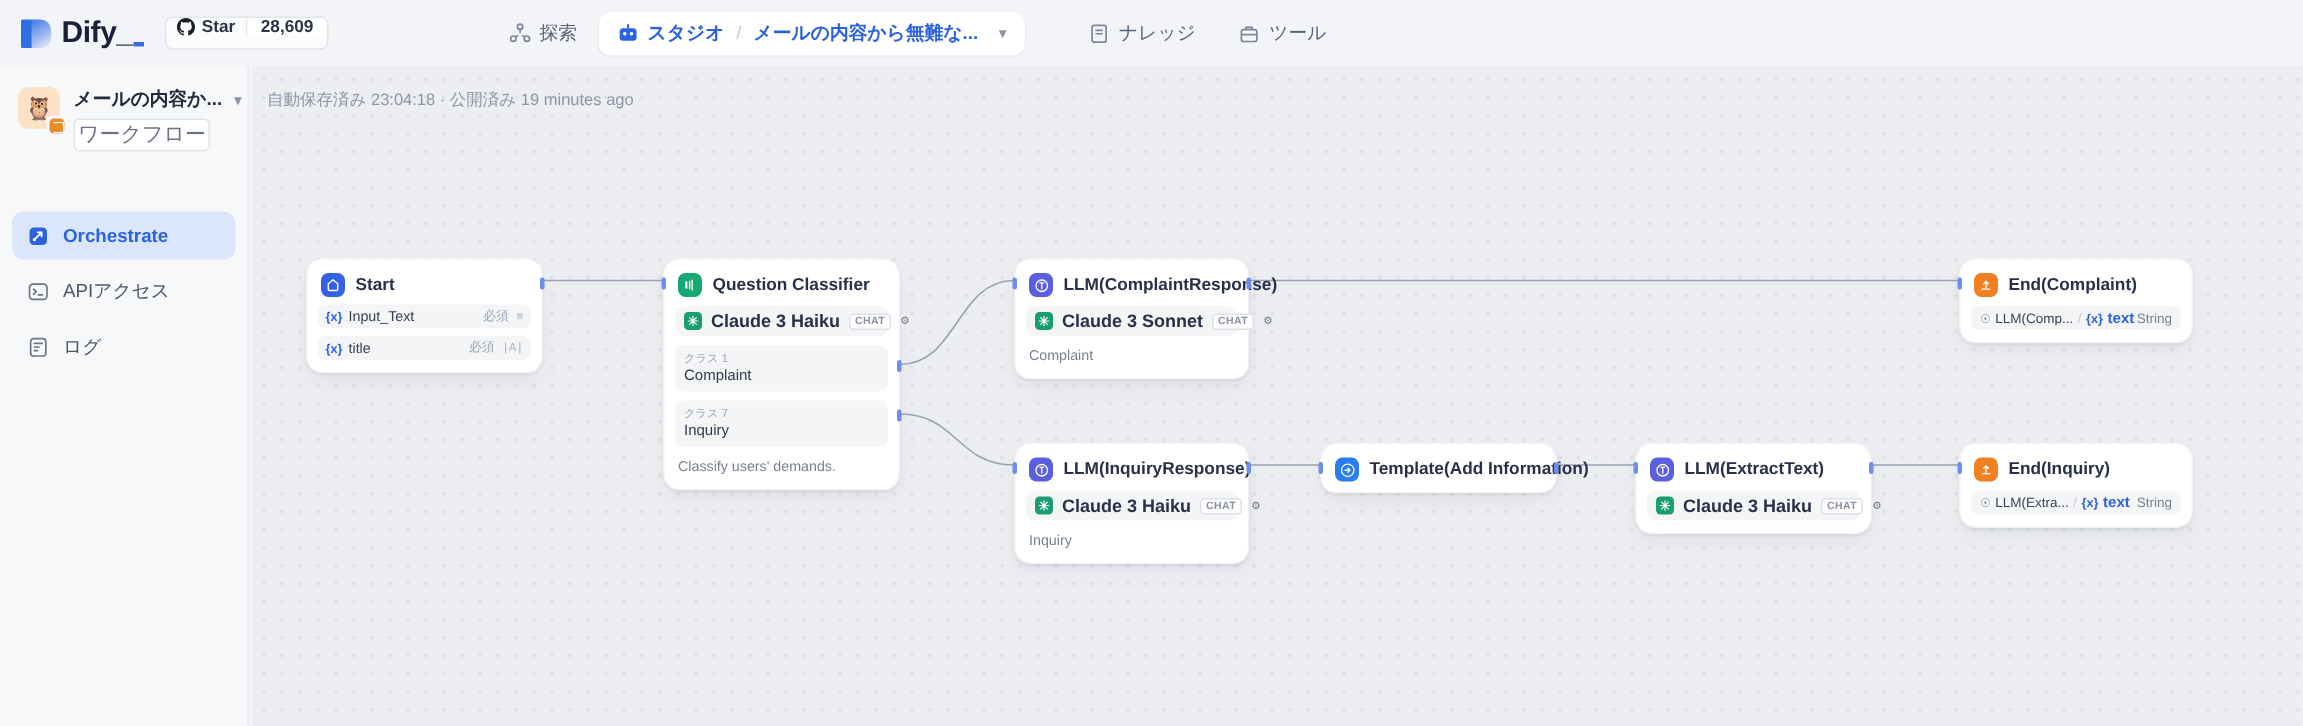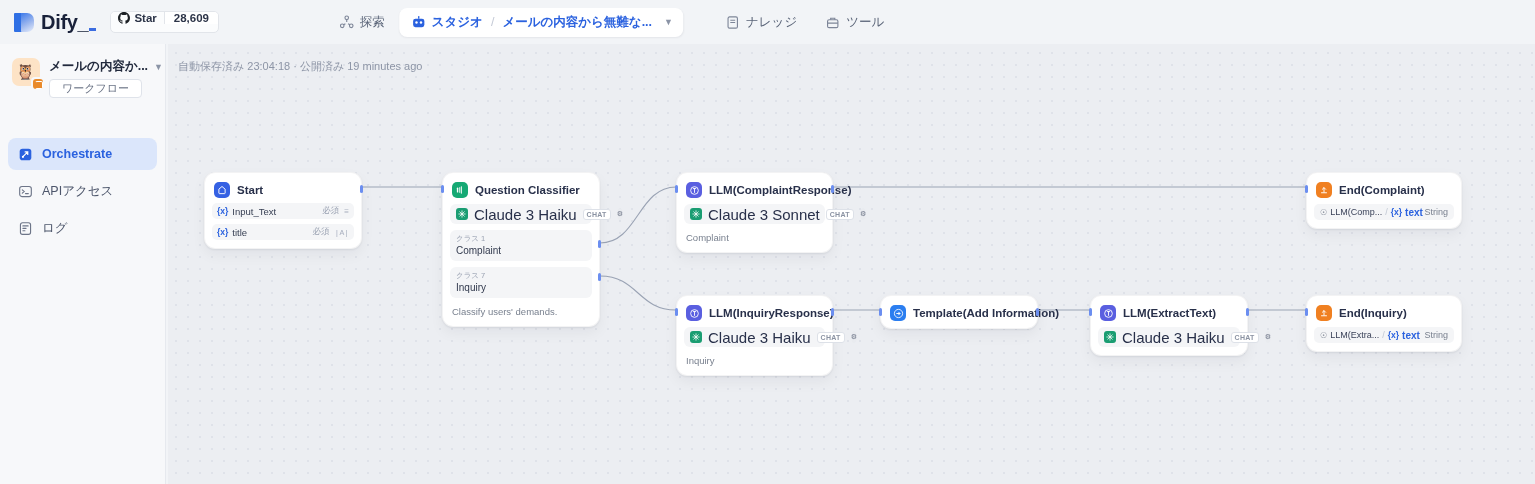--- a/index.html
+++ b/index.html
@@ -93,22 +93,22 @@
     content: ""; position: absolute; left: 2px; top: 2px; width: 6px; height: 6px;
     border-radius: 2px; border: 1.4px solid #fff; border-left-color: transparent;
   }
   #app-name-row { display: flex; align-items: center; gap: 6px; }
   #app-name {
     font-size: 12.5px; font-weight: 600; color: #222a3d;
     max-width: 102px; overflow: hidden; white-space: nowrap; text-overflow: ellipsis;
   }
   #app-caret { font-size: 9px; color: #8b94a6; }
   #app-tag {
-    display: inline-block; margin-top: 4px; font-size: 11px; color: #6b7486;
-    border: 1px solid #dfe3ea; border-radius: 4px; padding: 1px 12px; background: #fff;
+    display: inline-block; margin-top: 4px; font-size: 14px; color: #6b7486;
+    border: 1px solid #dfe3ea; border-radius: 4px; padding: 1px 2px; background: #fff;
   }
   #side-nav { margin-top: 24px; padding: 16px 8px; }
   .side-item {
     display: flex; align-items: center; gap: 9px;
     height: 32px; padding: 0 10px; border-radius: 8px; margin-bottom: 5px;
     font-size: 12.5px; color: #4d566b; cursor: pointer;
   }
   .side-item.active { background: #dbe6fb; color: #2b62df; font-weight: 700; }
   .side-ico { width: 15px; height: 15px; flex: none; display: block; }
 
@@ -155,21 +155,21 @@
 
   .model-row {
     display: flex; align-items: center; gap: 6px;
     background: #f4f5f7; border-radius: 6px; height: 20px;
     padding: 0 6px; margin-top: 6px;
   }
   .model-ico {
     width: 12px; height: 12px; border-radius: 3px; background: #1a9d72; flex: none;
     display:flex; align-items:center; justify-content:center;
   }
-  .model-name { font-size: 15px; font-weight: 400; color: #28304a; white-space: nowrap; }
+  .model-name { font-size: 12px; font-weight: 700; color: #28304a; white-space: nowrap; }
   .chat-badge {
     font-size: 7px; font-weight: 600; color: #8a92a2; letter-spacing: .3px;
     border: 1px solid #dde1e8; border-radius: 3px; padding: 1px 3px; background: #fff;
   }
   .gear-badge {
     width: 12px; height: 12px; border-radius: 50%; background: #e9ebef;
     display: flex; align-items: center; justify-content: center;
     font-size: 7px; color: #6f7789;
   }
 

